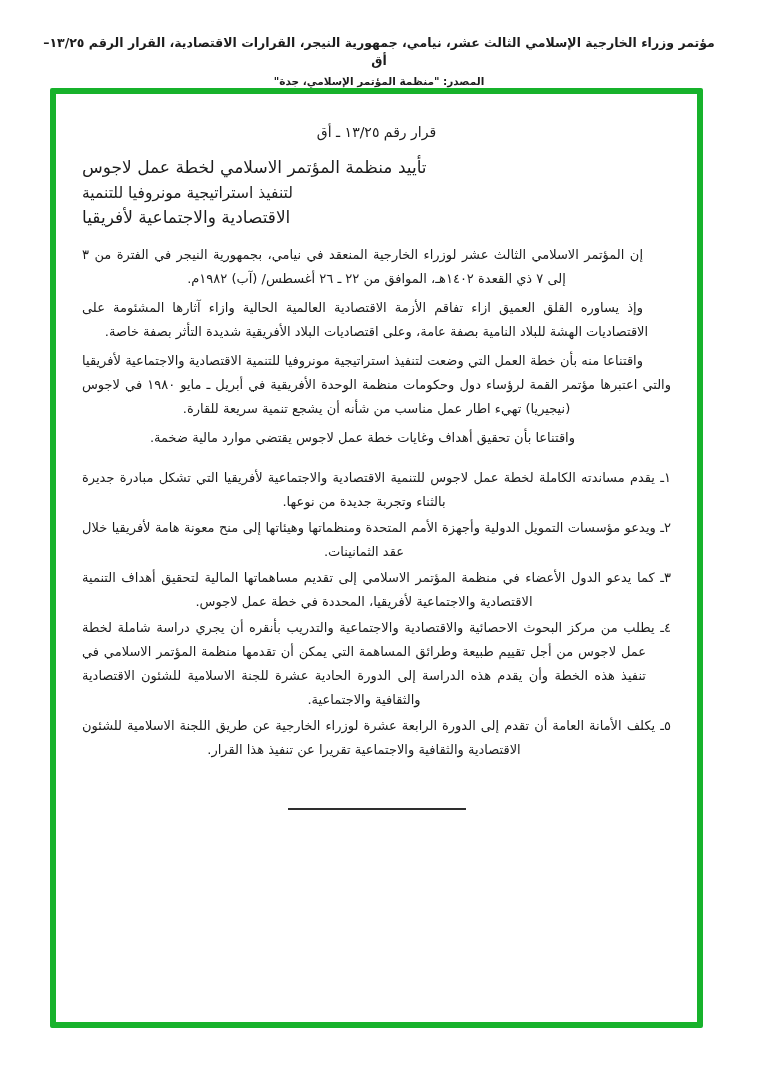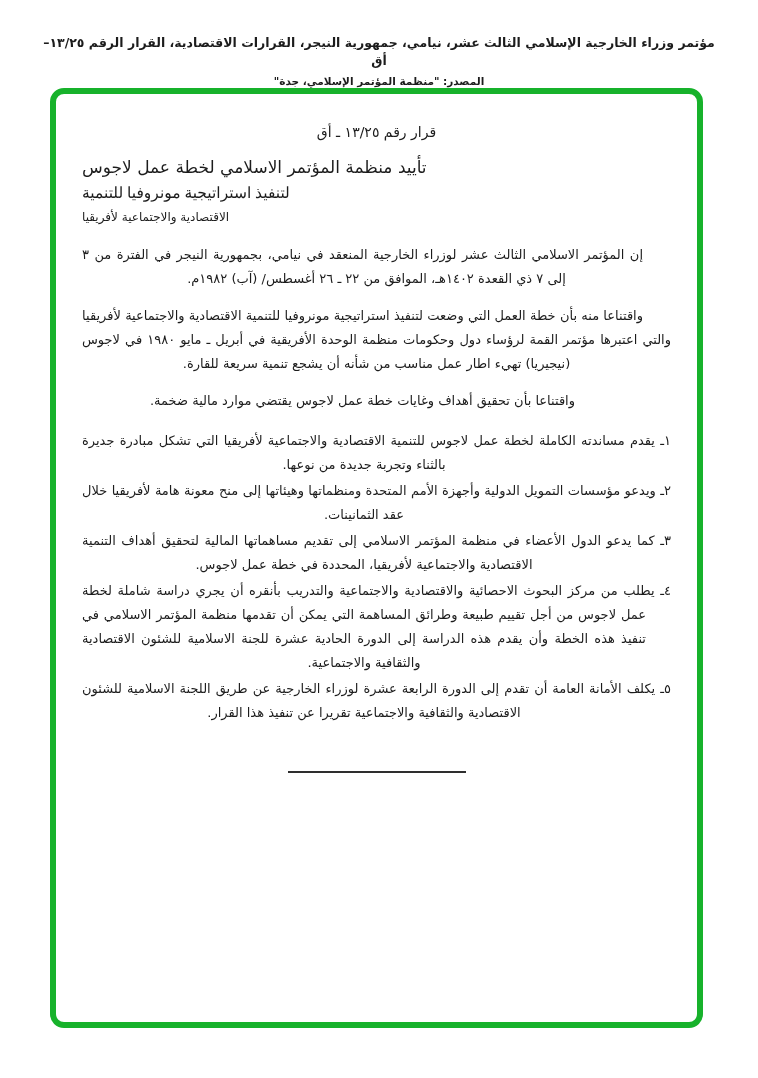--- a/index.html
+++ b/index.html
@@ -27,40 +27,40 @@
     font-weight:bold;
     font-size:10.5px;
     margin-top:5px;
   }
   .frame {
     position:absolute;
     left:50px; top:88px;
     width:653px; height:940px;
     box-sizing:border-box;
     border:6px solid #17b22b;
-    border-radius:14px;
+    border-radius:2px;
     background:#ffffff;
   }
   .content {
     direction:rtl;
     padding:22px 26px 0 26px;
     font-size:13px;
     line-height:24px;
   }
   .res-line {
     text-align:center;
     font-size:14px;
     margin:4px 0 10px 0;
   }
   .title-block { text-align:left; margin-bottom:14px; }
   .title-l1 { font-size:17px; line-height:27px; }
-  .title-l2 { font-size:15.5px; line-height:24px;font-family:Liberation Serif, serif; }
-  .title-l3 { font-size:12px; line-height:24px; }
+  .title-l2 { font-size:15.5px; line-height:24px; }
+  .title-l3 { font-size:17px; line-height:24px; }
   .para {
-    margin:13px 0;
+    margin:5px 0;
     text-align:justify;
     text-align-last:center;
     text-indent:28px;
   }
   .para-short {
     margin:5px 0;
     text-align:right;
   }
   .items { margin-top:16px; }
   .item {
@@ -91,20 +91,21 @@
 
     <div class="res-line">قرار رقم ١٣/٢٥ ـ أق</div>
 
     <div class="title-block">
       <div class="title-l1">تأييد منظمة المؤتمر الاسلامي لخطة عمل لاجوس</div>
       <div class="title-l2">لتنفيذ استراتيجية مونروفيا للتنمية</div>
       <div class="title-l3">الاقتصادية والاجتماعية لأفريقيا</div>
     </div>
 
     <p class="para">إن المؤتمر الاسلامي الثالث عشر لوزراء الخارجية المنعقد في نيامي، بجمهورية النيجر في الفترة من ٣ إلى ٧ ذي القعدة ١٤٠٢هـ، الموافق من ٢٢ ـ ٢٦ أغسطس/ (آب) ١٩٨٢م.</p>
+    <p class="para">وإذ يساوره القلق العميق ازاء تفاقم الأزمة الاقتصادية العالمية الحالية وازاء آثارها المشئومة على الاقتصاديات الهشة للبلاد النامية بصفة عامة، وعلى اقتصاديات البلاد الأفريقية شديدة التأثر بصفة خاصة.</p>
     <p class="para">واقتناعا منه بأن خطة العمل التي وضعت لتنفيذ استراتيجية مونروفيا للتنمية الاقتصادية والاجتماعية لأفريقيا والتي اعتبرها مؤتمر القمة لرؤساء دول وحكومات منظمة الوحدة الأفريقية في أبريل ـ مايو ١٩٨٠ في لاجوس (نيجيريا) تهيء اطار عمل مناسب من شأنه أن يشجع تنمية سريعة للقارة.</p>
     <p class="para para-short">واقتناعا بأن تحقيق أهداف وغايات خطة عمل لاجوس يقتضي موارد مالية ضخمة.</p>
 
     <div class="items">
       <div class="item">
         <span class="num">١ـ</span>
         <span>يقدم مساندته الكاملة لخطة عمل لاجوس للتنمية الاقتصادية والاجتماعية لأفريقيا التي تشكل مبادرة جديرة بالثناء وتجربة جديدة من نوعها.</span>
       </div>
       <div class="item">
         <span class="num">٢ـ</span>

